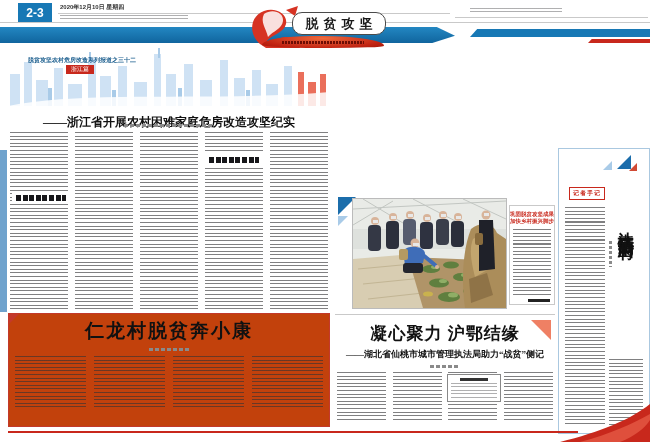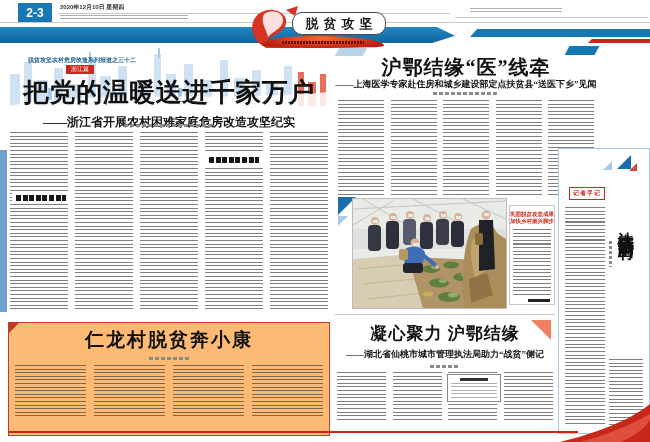--- a/index.html
+++ b/index.html
@@ -95,57 +95,38 @@
           <rect x="300" y="38" width="8" height="24"></rect>
         <rect x="312" y="30" width="6" height="32"></rect>
       </g>
       <path d="M0,62 C80,46 200,58 322,48 L322,62 Z" fill="#ffffff" opacity="0.85"></path>
     </svg>
 
     <div class="abs" style="left:20px;top:12px;font-size:6px;color:#1b5e8e;font-weight:bold;white-space:nowrap;">脱贫攻坚农村危房改造系列报道之三十二</div>
     <div class="abs" style="left:58px;top:21px;width:28px;height:9px;background:#c8281c;color:#fff;font-size:6px;
                 line-height:9px;text-align:center;">浙江篇</div>
 
-    <div class="abs ctr serif hl" style="left:0;top:31px;width:322px;font-size:26px;letter-spacing:0.5px;white-space:nowrap;">把党的温暖送进千家万户</div>
     <div class="abs ctr serif hl" style="left:0;top:70px;width:322px;font-size:12px;white-space:nowrap;">——浙江省开展农村困难家庭危房改造攻坚纪实</div>
     <div class="abs bylinebar" style="left:116px;top:80px;width:90px;"></div>
 
     <div class="cols abs" style="left:2px;top:88px;width:318px;height:180px;">
       <div class="sim" style="width:58px;height:180px;"></div>
       <div class="sim" style="width:58px;height:180px;"></div>
       <div class="sim" style="width:58px;height:180px;"></div>
       <div class="sim" style="width:58px;height:180px;"></div>
       <div class="sim" style="width:58px;height:180px;"></div>
     </div>
     <div class="abs whitepad" style="left:4px;top:148px;width:54px;">
       <div class="subhead" style="width:50px;margin:0 auto;"></div>
     </div>
     <div class="abs whitepad" style="left:197px;top:110px;width:54px;">
       <div class="subhead" style="width:50px;margin:0 auto;"></div>
     </div>
   </div>
 
-  <div class="abs" style="left:335px;top:44px;width:262px;height:268px;">
-    <div class="abs" style="left:2px;top:4px;width:28px;height:8px;background:#b8d4ea;transform:skewX(-28deg);"></div>
-    <div class="abs" style="left:232px;top:2px;width:30px;height:9px;background:#1778b5;transform:skewX(-28deg);"></div>
-
-    <div class="abs ctr serif hl" style="left:0;top:10px;width:262px;font-size:20px;letter-spacing:1px;white-space:nowrap;">沪鄂结缘“医”线牵</div>
-    <div class="abs ctr serif hl" style="left:0;top:34px;width:262px;font-size:9px;white-space:nowrap;">——上海医学专家赴住房和城乡建设部定点扶贫县“送医下乡”见闻</div>
-    <div class="abs bylinebar" style="left:98px;top:48px;width:66px;"></div>
-
-    <div class="cols abs" style="left:3px;top:56px;width:256px;height:96px;">
-      <div class="sim" style="width:46px;height:96px;"></div>
-      <div class="sim" style="width:46px;height:96px;"></div>
-      <div class="sim" style="width:46px;height:96px;"></div>
-      <div class="sim" style="width:46px;height:96px;"></div>
-      <div class="sim" style="width:46px;height:96px;"></div>
-    </div>
-
-    <div class="sim abs" style="left:223px;top:156px;width:36px;height:154px;"></div>
-  </div>
 
   <div class="abs tri" style="left:338px;top:197px;border-top:18px solid #1b6dab;border-right:18px solid transparent;"></div>
   <div class="abs tri" style="left:338px;top:216px;border-top:10px solid #a9cbe8;border-right:10px solid transparent;"></div>
 
   <svg class="abs" style="left:352px;top:198px;border:1px solid #bbb;" width="153" height="109" viewBox="0 0 153 109">
     <rect width="153" height="109" fill="#e9ebe7"></rect>
     <g stroke="#c2c6c2" stroke-width="1">
       <line x1="0" y1="10" x2="153" y2="2"></line>
         <line x1="10" y1="0" x2="60" y2="30"></line>
       <line x1="60" y1="0" x2="110" y2="26"></line>
@@ -253,21 +234,21 @@
     <div class="sim abs" style="left:6px;top:58px;width:40px;height:364px;height:218px;"></div>
 
     <div class="abs vert serif hl" style="left:56px;top:70px;height:132px;font-size:16px;letter-spacing:2px;">让真情洒满山村</div>
     <div class="abs" style="left:50px;top:92px;width:3px;height:26px;background:repeating-linear-gradient(to bottom,#8a8a8a 0 3px,transparent 3px 5px);"></div>
 
     <div class="sim abs" style="left:50px;top:210px;width:34px;height:66px;"></div>
   </div>
 
   <div class="abs rule" style="left:335px;top:314px;width:220px;height:1px;"></div>
 
-  <div class="abs" style="left:8px;top:322px;width:320px;height:112px;border:1.5px solid #c3392b;background:#fdba74;">
+  <div class="abs" style="left:8px;top:313px;width:320px;height:112px;border:1.5px solid #c3392b;background:#c2410c;">
     <div class="abs tri" style="left:0;top:0;border-top:10px solid #c3392b;border-right:10px solid transparent;"></div>
     <div class="ctr serif hl" style="margin-top:4px;font-size:19px;letter-spacing:2px;white-space:nowrap;">仁龙村脱贫奔小康</div>
     <div class="bylinebar" style="width:40px;margin:4px auto 0 auto;"></div>
     <div class="cols" style="margin:5px 6px 0 6px;height:52px;">
       <div class="sim" style="width:71px;height:52px;"></div>
       <div class="sim" style="width:71px;height:52px;"></div>
       <div class="sim" style="width:71px;height:52px;"></div>
       <div class="sim" style="width:71px;height:52px;"></div>
     </div>
   </div>

